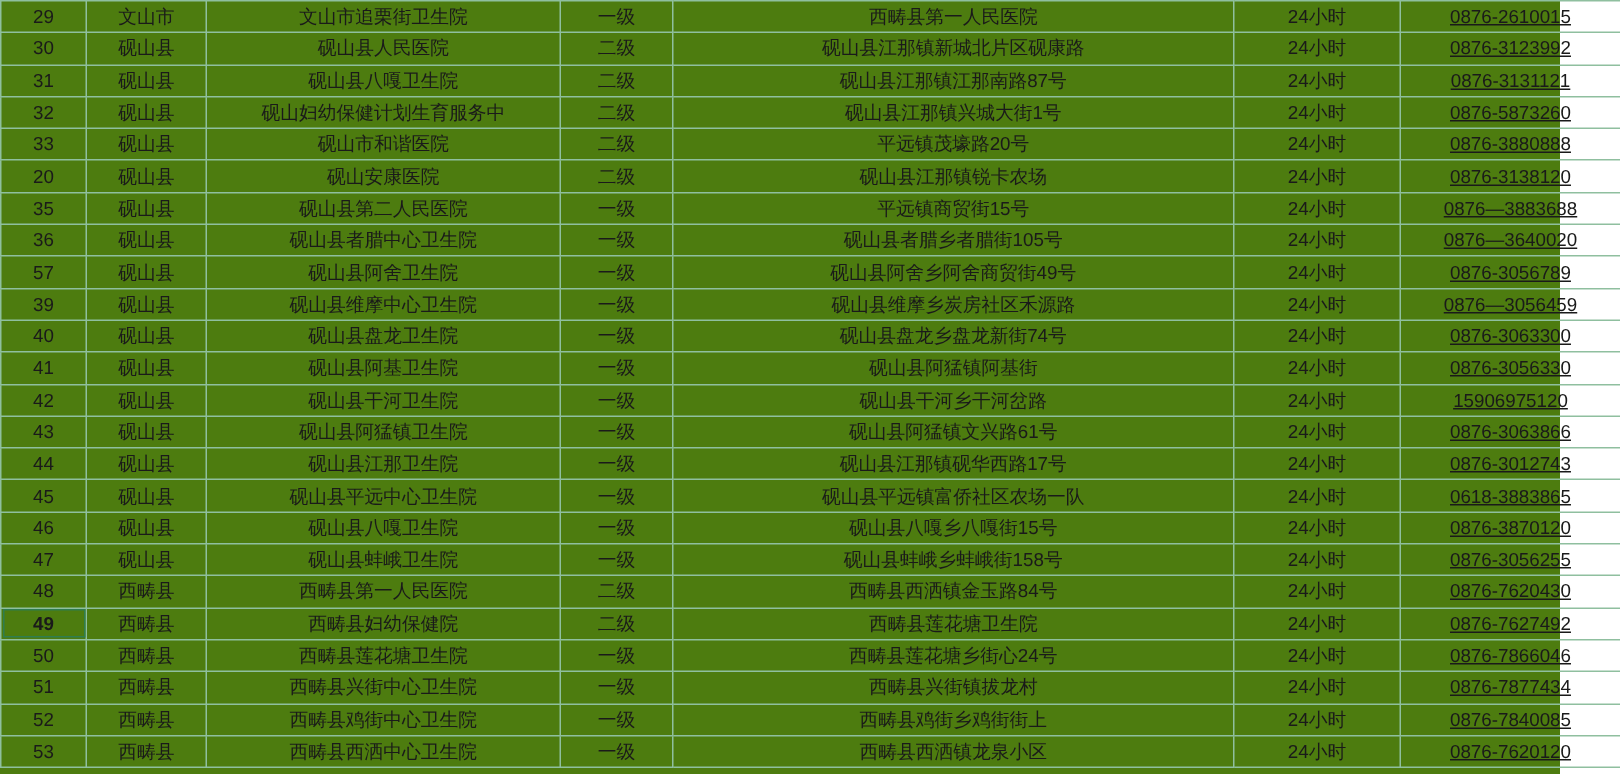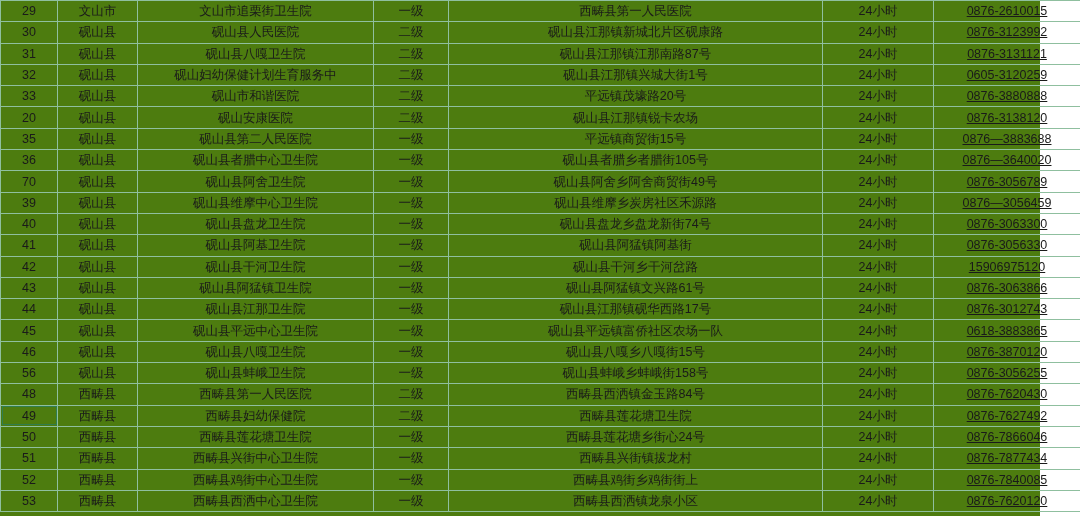--- a/index.html
+++ b/index.html
@@ -51,20 +51,21 @@
   td.name  { text-align: center; margin-top: 36px; }
   td.level { text-align: center; }
   td.addr  { text-align: center; }
   td.hours { text-align: center; }
   td.phone { text-align: center; text-decoration: underline; }
 
   
   td.sel {
     outline: 1px solid #2f7d4f;
     outline-offset: -2px;
+    font-weight: bold;
   }
 </style>
 </head>
 <body>
 
 <div class="sheet">
   <table class="grid">
     <colgroup>
       <col class="c-idx">
       <col class="c-area">
@@ -102,21 +103,21 @@
           <td class="hours">24小时</td>
           <td class="phone">0876-3131121</td>
         </tr>
         <tr>
           <td class="idx">32</td>
           <td class="area">砚山县</td>
           <td class="name">砚山妇幼保健计划生育服务中</td>
           <td class="level">二级</td>
           <td class="addr">砚山县江那镇兴城大街1号</td>
           <td class="hours">24小时</td>
-          <td class="phone">0605-3120259</td>
+          <td class="phone">0876-5873260</td>
         </tr>
         <tr>
           <td class="idx">33</td>
           <td class="area">砚山县</td>
           <td class="name">砚山市和谐医院</td>
           <td class="level">二级</td>
           <td class="addr">平远镇茂壕路20号</td>
           <td class="hours">24小时</td>
           <td class="phone">0876-3880888</td>
         </tr>
@@ -141,21 +142,21 @@
         <tr>
           <td class="idx">36</td>
           <td class="area">砚山县</td>
           <td class="name">砚山县者腊中心卫生院</td>
           <td class="level">一级</td>
           <td class="addr">砚山县者腊乡者腊街105号</td>
           <td class="hours">24小时</td>
           <td class="phone">0876—3640020</td>
         </tr>
         <tr>
-          <td class="idx">70</td>
+          <td class="idx">57</td>
           <td class="area">砚山县</td>
           <td class="name">砚山县阿舍卫生院</td>
           <td class="level">一级</td>
           <td class="addr">砚山县阿舍乡阿舍商贸街49号</td>
           <td class="hours">24小时</td>
           <td class="phone">0876-3056789</td>
         </tr>
         <tr>
           <td class="idx">39</td>
           <td class="area">砚山县</td>
@@ -222,21 +223,21 @@
         <tr>
           <td class="idx">46</td>
           <td class="area">砚山县</td>
           <td class="name">砚山县八嘎卫生院</td>
           <td class="level">一级</td>
           <td class="addr">砚山县八嘎乡八嘎街15号</td>
           <td class="hours">24小时</td>
           <td class="phone">0876-3870120</td>
         </tr>
         <tr>
-          <td class="idx">56</td>
+          <td class="idx">47</td>
           <td class="area">砚山县</td>
           <td class="name">砚山县蚌峨卫生院</td>
           <td class="level">一级</td>
           <td class="addr">砚山县蚌峨乡蚌峨街158号</td>
           <td class="hours">24小时</td>
           <td class="phone">0876-3056255</td>
         </tr>
         <tr>
           <td class="idx">48</td>
           <td class="area">西畴县</td>

